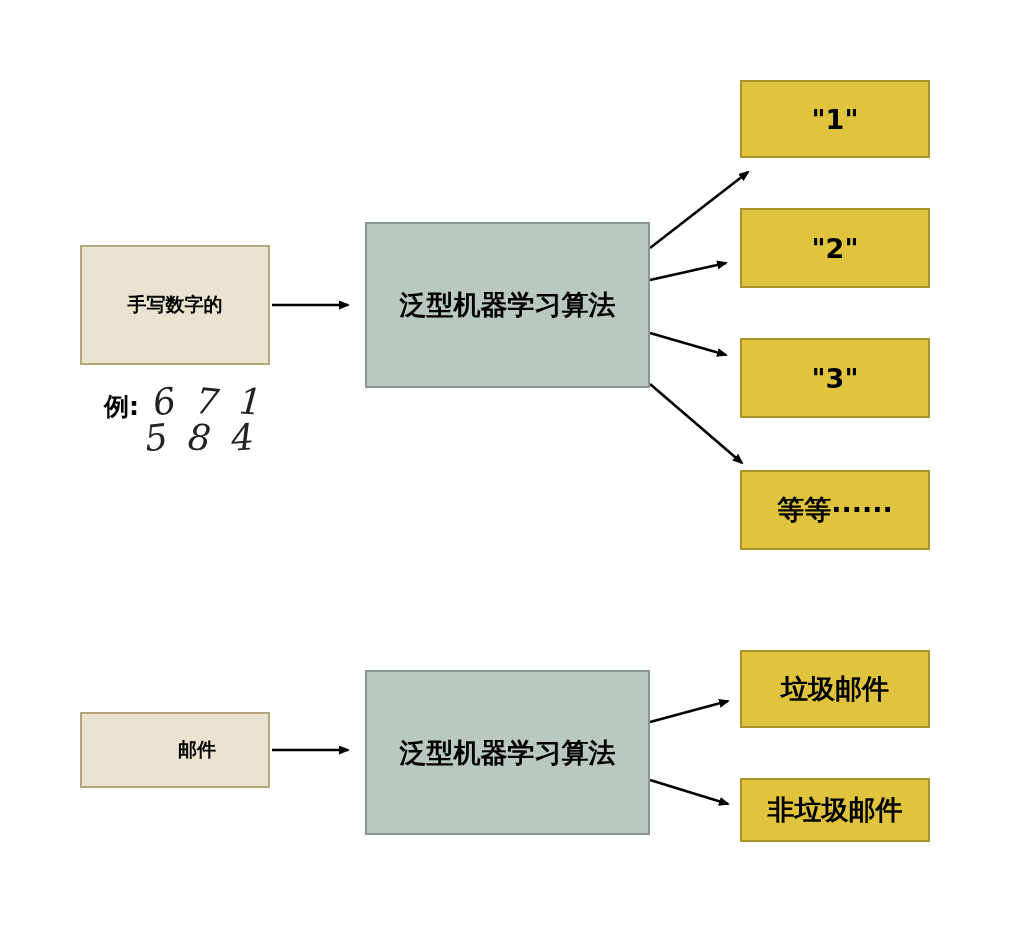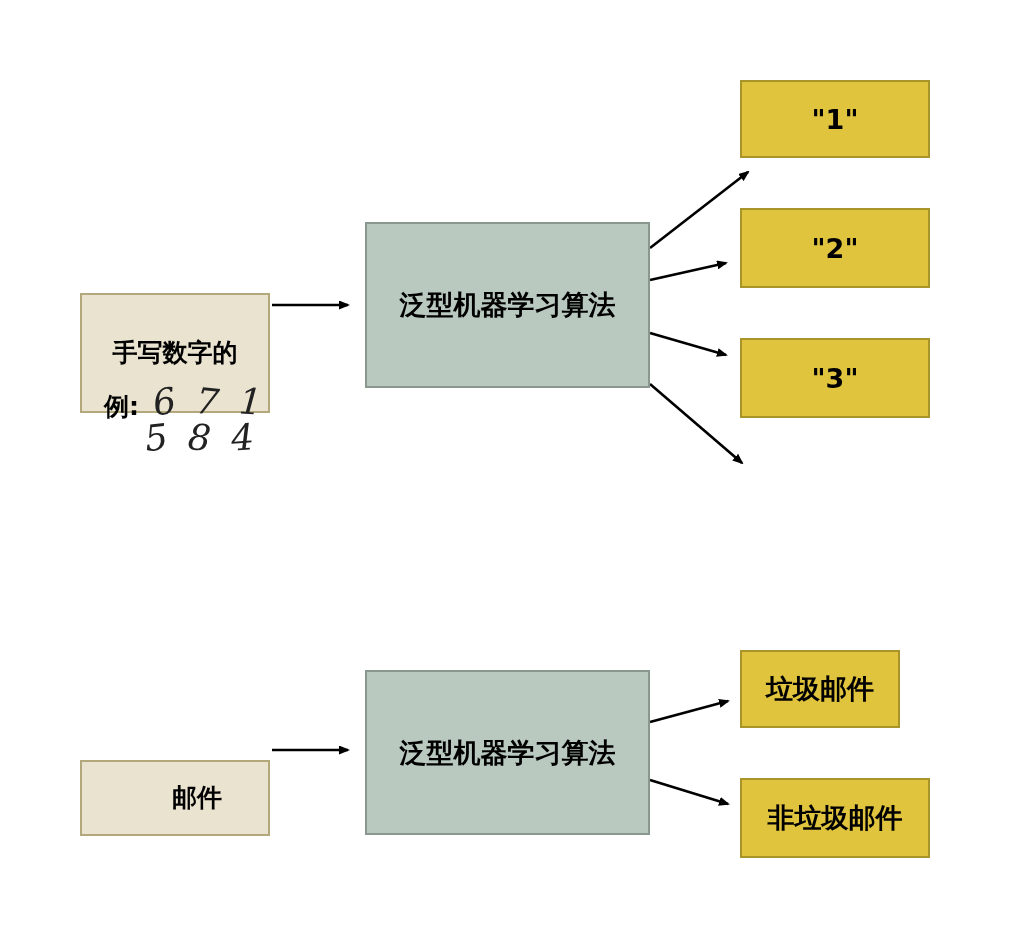--- a/index.html
+++ b/index.html
@@ -28,23 +28,22 @@
     align-items: center;
     justify-content: center;
     text-align: center;
     font-weight: bold;
     color: #000000;
     box-sizing: border-box;
   }
   .input-box {
     background: var(--input-box-fill, #eae3d0);
     border: 2px solid var(--input-box-border, #b3a87c);
-    font-size: 25px;
+    font-size: 19px;
     line-height: 1.35;
-    margin-top: 48px;
   }
   .process-box {
     background: var(--process-box-fill, #b9c9c0);
     border: 2px solid var(--process-box-border, #8a978e);
     font-size: 27px;
     text-align: center;
   }
   .output-box {
     background: var(--output-box-fill, #e0c43e);
     border: 2px solid var(--output-box-border, #a89428);
@@ -143,30 +142,33 @@
   </div>
 
   <div class="box output-box" style="left:740px; top:208px; width:190px; height:80px;">
     <span>"2"</span>
   </div>
 
   <div class="box output-box" style="left:740px; top:338px; width:190px; height:80px;">
     <span>"3"</span>
   </div>
 
+  <div class="box output-box" style="left:740px; top:470px; width:190px; height:80px;">
+    <span>等等······</span>
+  </div>
 
   <div class="box input-box" style="left:80px; top:712px; width:190px; height:76px;padding-left:44px;">
     <span>邮件</span>
   </div>
 
   <div class="box process-box" style="left:365px; top:670px; width:285px; height:165px;">
     <span>泛型机器学习算法</span>
   </div>
 
-  <div class="box output-box" style="left:740px; top:650px; width:160px; height:78px;">
+  <div class="box output-box" style="left:740px; top:650px; width:190px; height:78px;">
     <span>垃圾邮件</span>
   </div>
 
-  <div class="box output-box" style="left:740px; top:778px; width:190px; height:80px;text-align:center;">
+  <div class="box output-box" style="left:740px; top:778px; width:190px; height:64px;text-align:center;">
     <span>非垃圾邮件</span>
   </div>
 
 </div>
 
 </body></html>

